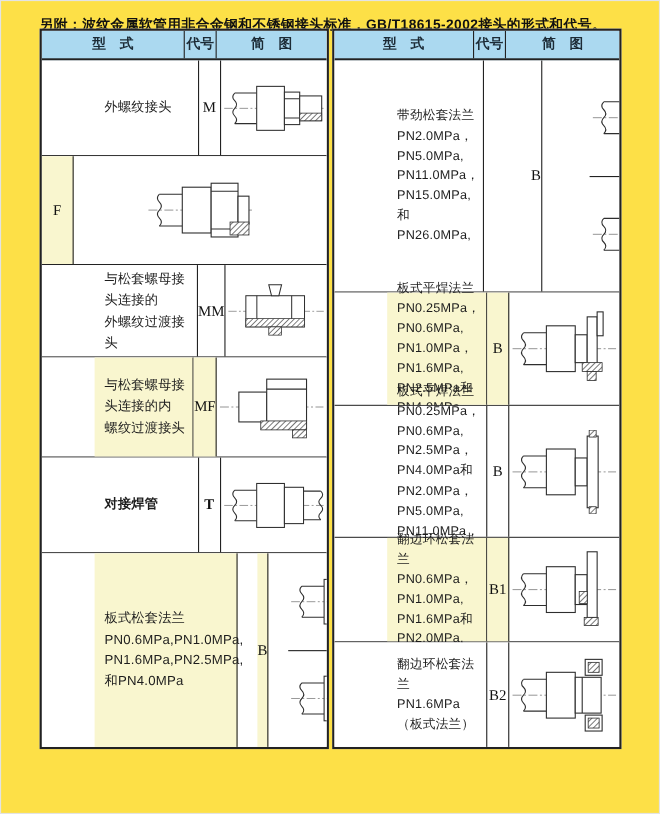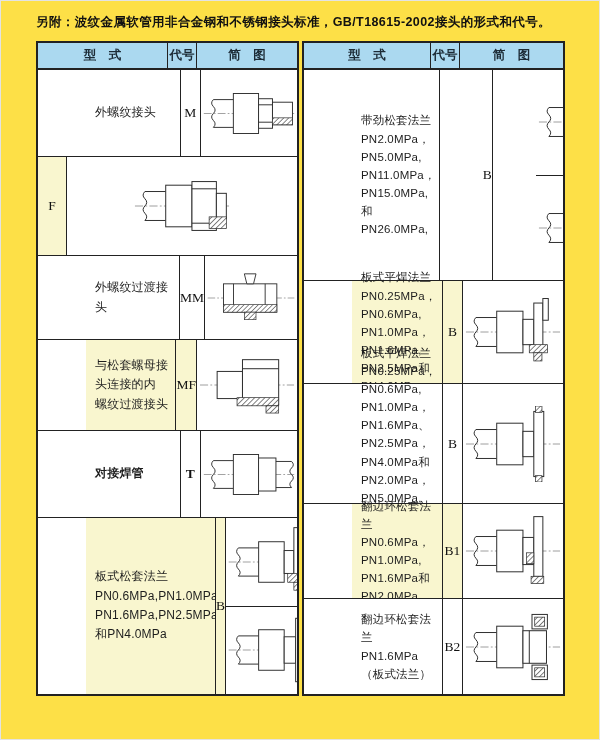--- a/index.html
+++ b/index.html
@@ -8,21 +8,21 @@
     background:#fdfdfd;
     font-family:"Liberation Sans", sans-serif;
     position:relative;
     color:#1d1d1d;
   }
   .page-frame { position:absolute; inset:0; border:1px solid #e3e3e3; background:#fde047; }
   .title {
     position:absolute; left:35px; top:13px; width:540px;
     font-size:12.5px; font-weight:700; letter-spacing:0.4px; color:#111;
   }
-  .tables { position:absolute; left:35px; top:40px; display:flex; gap:3px; }
+  .tables { position:absolute; left:35px; top:25px; display:flex; gap:3px; }
   .half {
     width:263px; height:655px; border:2px solid #222;
     display:flex; flex-direction:column; background:#fff; overflow:hidden;
   }
   .hrow { display:flex; flex:none; height:27px; border-bottom:2px solid #222; background:var(--hdr-bg,#abd9f0); }
   .hcell { display:flex; align-items:center; justify-content:center; font-size:12.5px; font-weight:700; color:#1c2b36; }
   .hcell.t { width:130px; border-right:1px solid #222; }
   .half.right .hcell.t { width:127px; }
   .hcell.c { width:29px; border-right:1px solid #222; }
   .hcell.d { flex:1; }
@@ -105,20 +105,21 @@
                 <line x1="66" y1="23" x2="93" y2="23" stroke="#2e2e2e" stroke-width="1.1" fill="none"></line>
                 <line x1="66" y1="61" x2="93" y2="61" stroke="#2e2e2e" stroke-width="1.1" fill="none"></line>
                 <rect x="93" y="28" width="11" height="28" stroke="#2e2e2e" stroke-width="1.1" fill="#fff"></rect>
                 <rect x="85" y="54" width="19" height="13" stroke="#2e2e2e" stroke-width="0.8" fill="url(#h2)"></rect>
               </svg>
             </div>
           </div>
         </div>
         <div class="row" style="height: 84px;">
           <div class="cell-type">
+            <div>与松套螺母接头连接的</div>
             <div>外螺纹过渡接头</div>
           </div>
           <div class="cell-code">MM</div>
           <div class="cell-diagram">
             <div class="sub">
               <svg class="diag" viewBox="0 0 110 84" width="92" height="70" xmlns="http://www.w3.org/2000/svg">
                 <defs>
                   <pattern id="h3" width="4" height="4" patternUnits="userSpaceOnUse" patternTransform="rotate(45)">
                     <rect width="4" height="4" fill="#fff"></rect>
                     <line x1="0" y1="0" x2="0" y2="4" stroke="#3a3a3a" stroke-width="1.4"></line>
@@ -180,21 +181,21 @@
                 <line x1="14" y1="58" x2="37" y2="58" stroke="#2e2e2e" stroke-width="1.1" fill="none"></line>
                 <rect x="37" y="19" width="29" height="46" stroke="#2e2e2e" stroke-width="1.1" fill="#fff"></rect>
                 <rect x="66" y="23" width="20" height="38" stroke="#2e2e2e" stroke-width="1.1" fill="#fff"></rect>
                 <line x1="86" y1="27" x2="104" y2="27" stroke="#2e2e2e" stroke-width="1.1" fill="none"></line>
                 <line x1="86" y1="57" x2="104" y2="57" stroke="#2e2e2e" stroke-width="1.1" fill="none"></line>
                 <path d="M104,27 q4,3.75 0,7.5 q-4,3.75 0,7.5 q4,3.75 0,7.5 q-4,3.75 0,7.5" stroke="#2e2e2e" stroke-width="1.1" fill="none"></path>
               </svg>
             </div>
           </div>
         </div>
-        <div class="row hl" style="height: 176px;">
+        <div class="row hl" style="height: 176px; gap: 18px;">
           <div class="cell-type">
             <div>板式松套法兰</div>
             <div>PN0.6MPa,PN1.0MPa,</div>
             <div>PN1.6MPa,PN2.5MPa,</div>
             <div>和PN4.0MPa</div>
           </div>
           <div class="cell-code">B</div>
           <div class="cell-diagram">
             <div class="sub">
               <svg class="diag" viewBox="0 0 110 84" width="97" height="74" xmlns="http://www.w3.org/2000/svg">
@@ -326,21 +327,20 @@
                 <rect x="73" y="56" width="20" height="9" stroke="#2e2e2e" stroke-width="0.8" fill="url(#h10)"></rect>
                 <rect x="78" y="65" width="9" height="9" stroke="#2e2e2e" stroke-width="0.8" fill="url(#h10)"></rect>
               </svg>
             </div>
           </div>
         </div>
         <div class="row" style="height: 120px;">
           <div class="cell-type">
             <div>板式平焊法兰</div>
             <div>PN0.25MPa，PN0.6MPa,</div>
-            <div>PN1.0MPa，PN1.6MPa、</div>
             <div>PN2.5MPa，PN4.0MPa和</div>
             <div>PN2.0MPa，PN5.0MPa,</div>
             <div>PN11.0MPa，PN26.0MPa,</div>
           </div>
           <div class="cell-code">B</div>
           <div class="cell-diagram">
             <div class="sub">
               <svg class="diag" viewBox="0 0 110 84" width="100" height="76" xmlns="http://www.w3.org/2000/svg">
                 <defs>
                   <pattern id="h11" width="4" height="4" patternUnits="userSpaceOnUse" patternTransform="rotate(45)">

